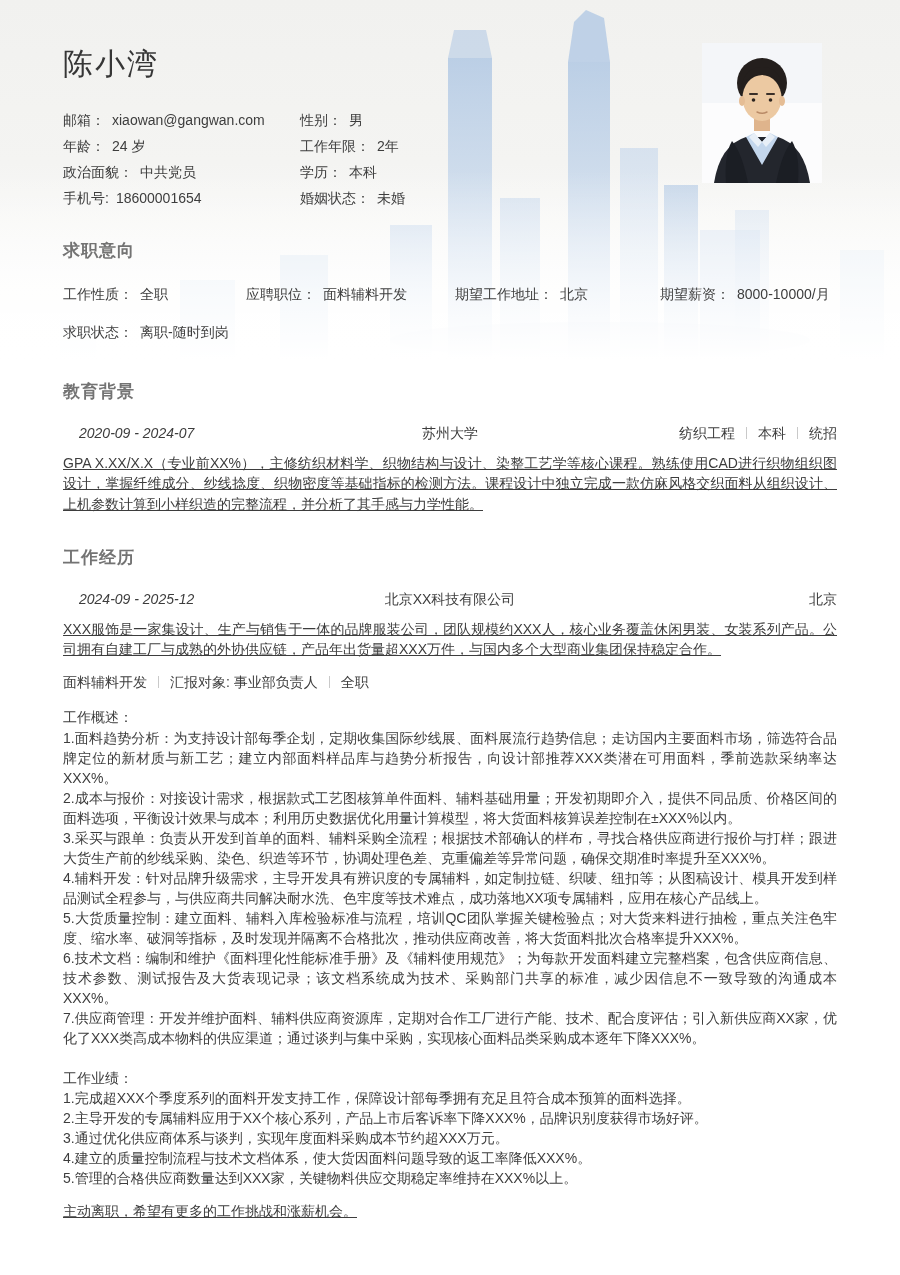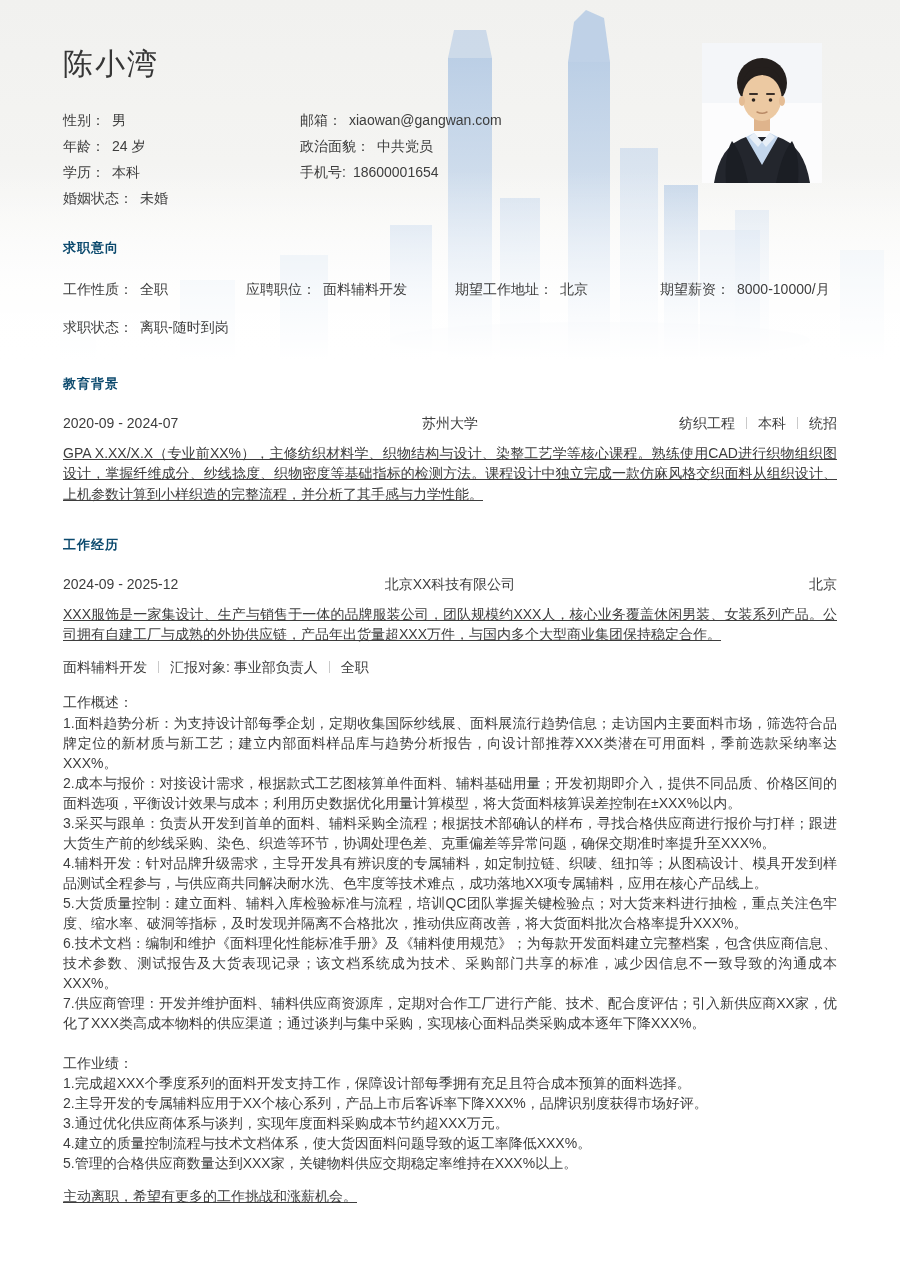--- a/index.html
+++ b/index.html
@@ -18,27 +18,27 @@
   .page{position:relative;z-index:2;padding:40px 63px 0 63px;}
   .name{font-size:30px;font-weight:normal;color:#363636;letter-spacing:2px;margin:4px 0 22px 0;}
   .info-grid{display:grid;grid-template-columns:237px 1fr;width:560px;}
   .info-grid .cell{line-height:26px;height:26px;white-space:nowrap;}
   .lbl{color:#3d3d3d;}
   .val{margin-left:7px;color:#3d3d3d;}
   .photo{
     position:absolute;top:43px;right:78px;width:120px;height:140px;z-index:3;
     background:#fdfdfe;overflow:hidden;
   }
-  .sec-title{font-size:13px;font-weight:bold;color:#0c4a6e;letter-spacing:1px;}
+  .sec-title{font-size:17px;font-weight:bold;color:#737373;letter-spacing:1px;}
   .section-intent{margin-top:28px;}
   .intent-row{display:grid;grid-template-columns:183px 209px 205px 1fr;margin-top:24px;white-space:nowrap;}
   .intent-row2{margin-top:20px;}
   .section-edu{margin-top:38px;}
   .meta-row{position:relative;margin-top:20px;height:20px;line-height:20px;}
-  .meta-left{position:absolute;left:0;top:0;}
+  .meta-left{position:absolute;left:16px;top:0;font-style:italic;}
   .meta-center{position:absolute;left:50%;top:0;transform:translateX(-50%);white-space:nowrap;}
   .meta-right{position:absolute;right:0;top:0;white-space:nowrap;}
   .para{margin:10px 0 0 0;line-height:1.45;text-align:justify;text-decoration:underline;}
   .section-work{margin-top:32px;}
   .pos-line{margin-top:15px;white-space:nowrap;}
   .sep{display:inline-block;width:1px;height:12px;background:#c9c9c9;margin:0 11px;vertical-align:-1px;}
   .block{margin-top:15px;line-height:1.43;}
   .block p{margin:0;text-align:justify;}
   .block-gap{margin-top:20px;}
   .leave{margin-top:13px;}
@@ -106,23 +106,24 @@
     <path d="M30 98 Q40 110 46 140 L24 140 Q22 112 30 98 Z" fill="#1b1e24"></path>
     <path d="M90 98 Q80 110 74 140 L96 140 Q98 112 90 98 Z" fill="#1b1e24"></path>
   </svg>
 </div>
 
 <div class="page">
 
   <div class="name">陈小湾</div>
 
   <div class="info-grid">
+    <div class="cell"><span class="lbl">邮箱：</span><span class="val">xiaowan@gangwan.com</span></div>
     <div class="cell"><span class="lbl">性别：</span><span class="val">男</span></div>
-    <div class="cell"><span class="lbl">邮箱：</span><span class="val">xiaowan@gangwan.com</span></div>
     <div class="cell"><span class="lbl">年龄：</span><span class="val">24 岁</span></div>
+    <div class="cell"><span class="lbl">工作年限：</span><span class="val">2年</span></div>
     <div class="cell"><span class="lbl">政治面貌：</span><span class="val">中共党员</span></div>
     <div class="cell"><span class="lbl">学历：</span><span class="val">本科</span></div>
     <div class="cell"><span class="lbl">手机号:</span><span class="val">18600001654</span></div>
     <div class="cell"><span class="lbl">婚姻状态：</span><span class="val">未婚</span></div>
   </div>
 
   <div class="section-intent">
     <div class="sec-title">求职意向</div>
     <div class="intent-row">
       <div><span class="lbl">工作性质：</span><span class="val">全职</span></div>

